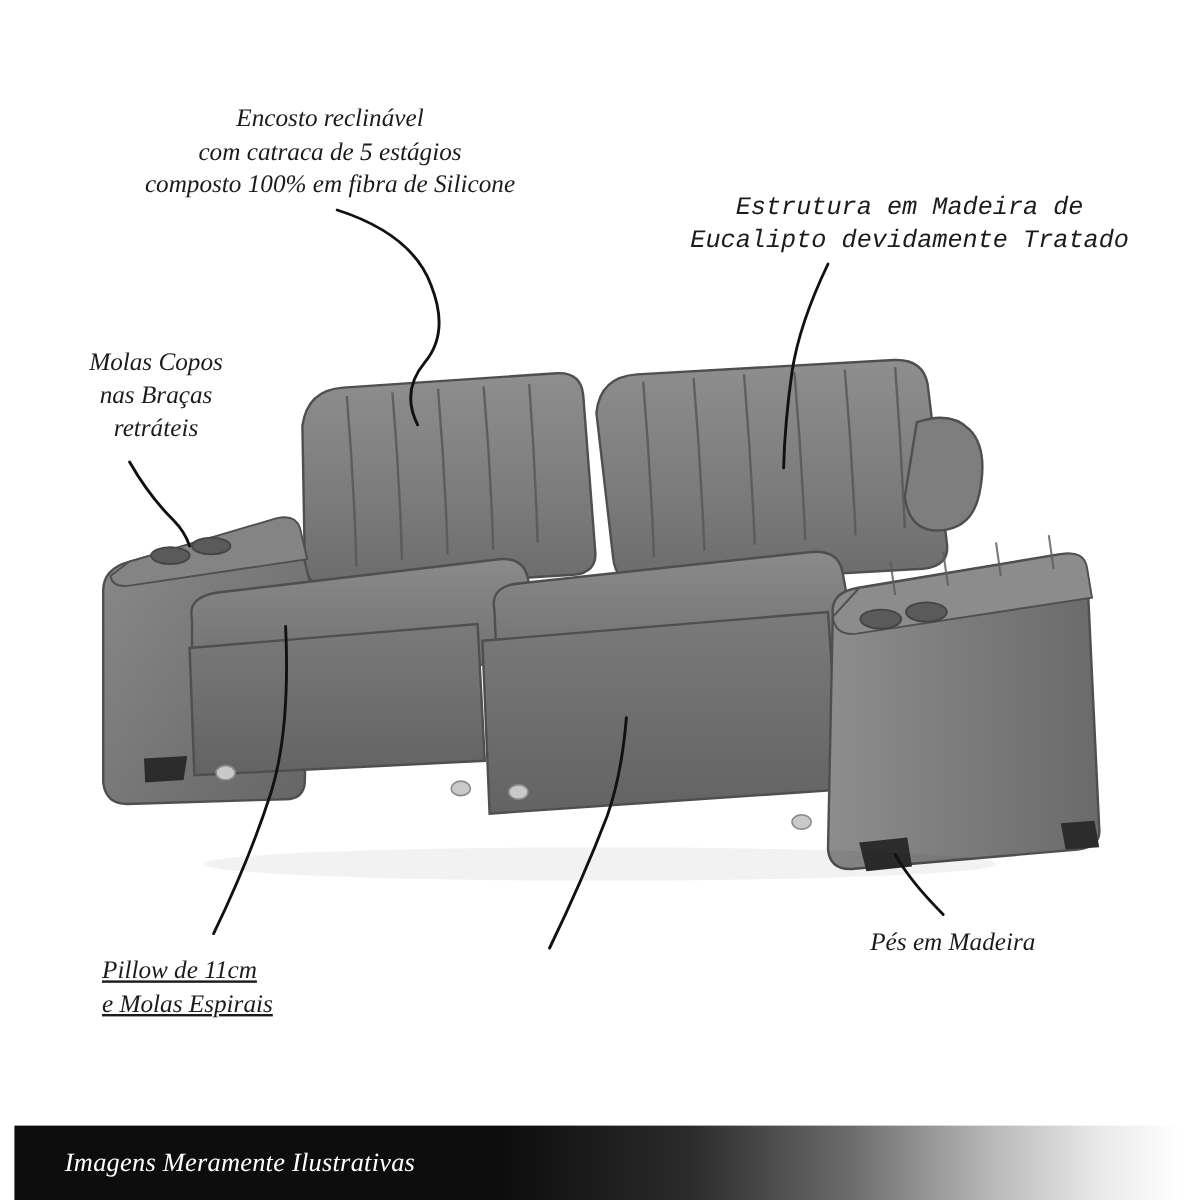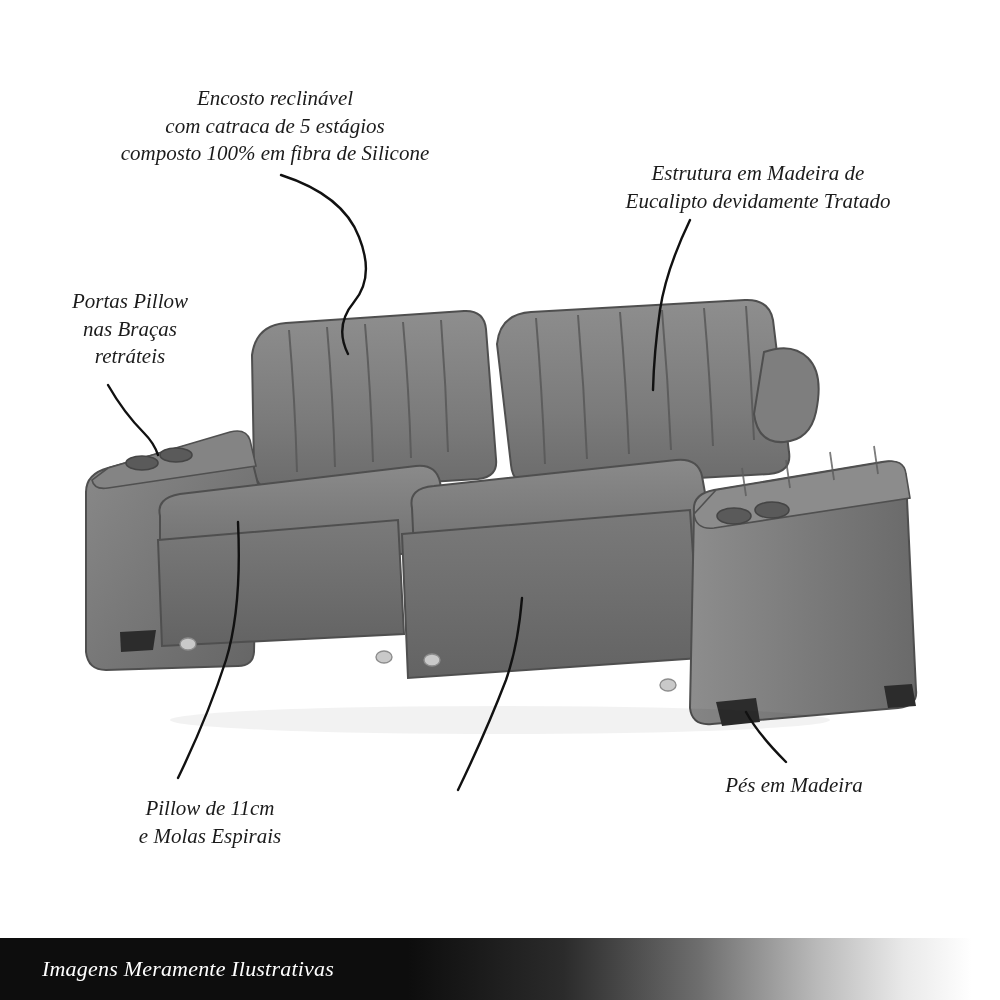--- a/index.html
+++ b/index.html
@@ -26,30 +26,30 @@
     font-family: "Liberation Serif", serif;
     font-style: italic;
     font-size: 21px;
     line-height: 1.32;
     color: #1b1b1b;
     white-space: pre-line;
   }
   .callout.c-center { text-align: center; }
 
   #label-encosto   { left: 40px;  top: 85px;  width: 470px; }
-  #label-estrutura { left: 548px; top: 160px; width: 420px; text-align: center; }
+  #label-estrutura { left: 548px; top: 160px; width: 420px; text-align: center; font-family: Liberation Mono, monospace; }
   #label-portas    { left: 30px;  top: 288px; width: 200px; text-align: center; }
-  #label-pillow    { left: 85px;  top: 795px; width: 250px; text-align: center; }
+  #label-pillow    { left: 85px;  top: 795px; width: 250px; text-align: left; text-decoration: underline; }
   #label-assento   { left: 380px; top: 798px; width: 290px; text-align: center; }
   #label-pes       { left: 679px; top: 772px; width: 230px; text-align: center; }
 
   
   #footer {
     position: absolute;
-    left: 0;
+    left: 12px;
     bottom: 0;
     width: 972px;
     height: 62px;
     background: linear-gradient(to right,
       #0d0d0d 0%, #0d0d0d 42%, #2b2b2b 58%,
       #6e6e6e 72%, #b9b9b9 84%, #e9e9e9 93%, #ffffff 100%);
     margin-top: 20px;
   }
   #footer-text {
     position: absolute;
@@ -189,21 +189,21 @@
     </g>
   </svg>
 
   <div class="callout c-center" id="label-encosto">Encosto reclinável
 com catraca de 5 estágios
 composto 100% em fibra de Silicone</div>
 
   <div class="callout c-center" id="label-estrutura">Estrutura em Madeira de
 Eucalipto devidamente Tratado</div>
 
-  <div class="callout c-center" id="label-portas">Portas Pillow
+  <div class="callout c-center" id="label-portas">Molas Copos
 nas Braças
 retráteis</div>
 
   <div class="callout c-center" id="label-pillow">Pillow de 11cm
 e Molas Espirais</div>
 
 
   <div class="callout c-center" id="label-pes">Pés em Madeira</div>
 
   <div id="footer">

